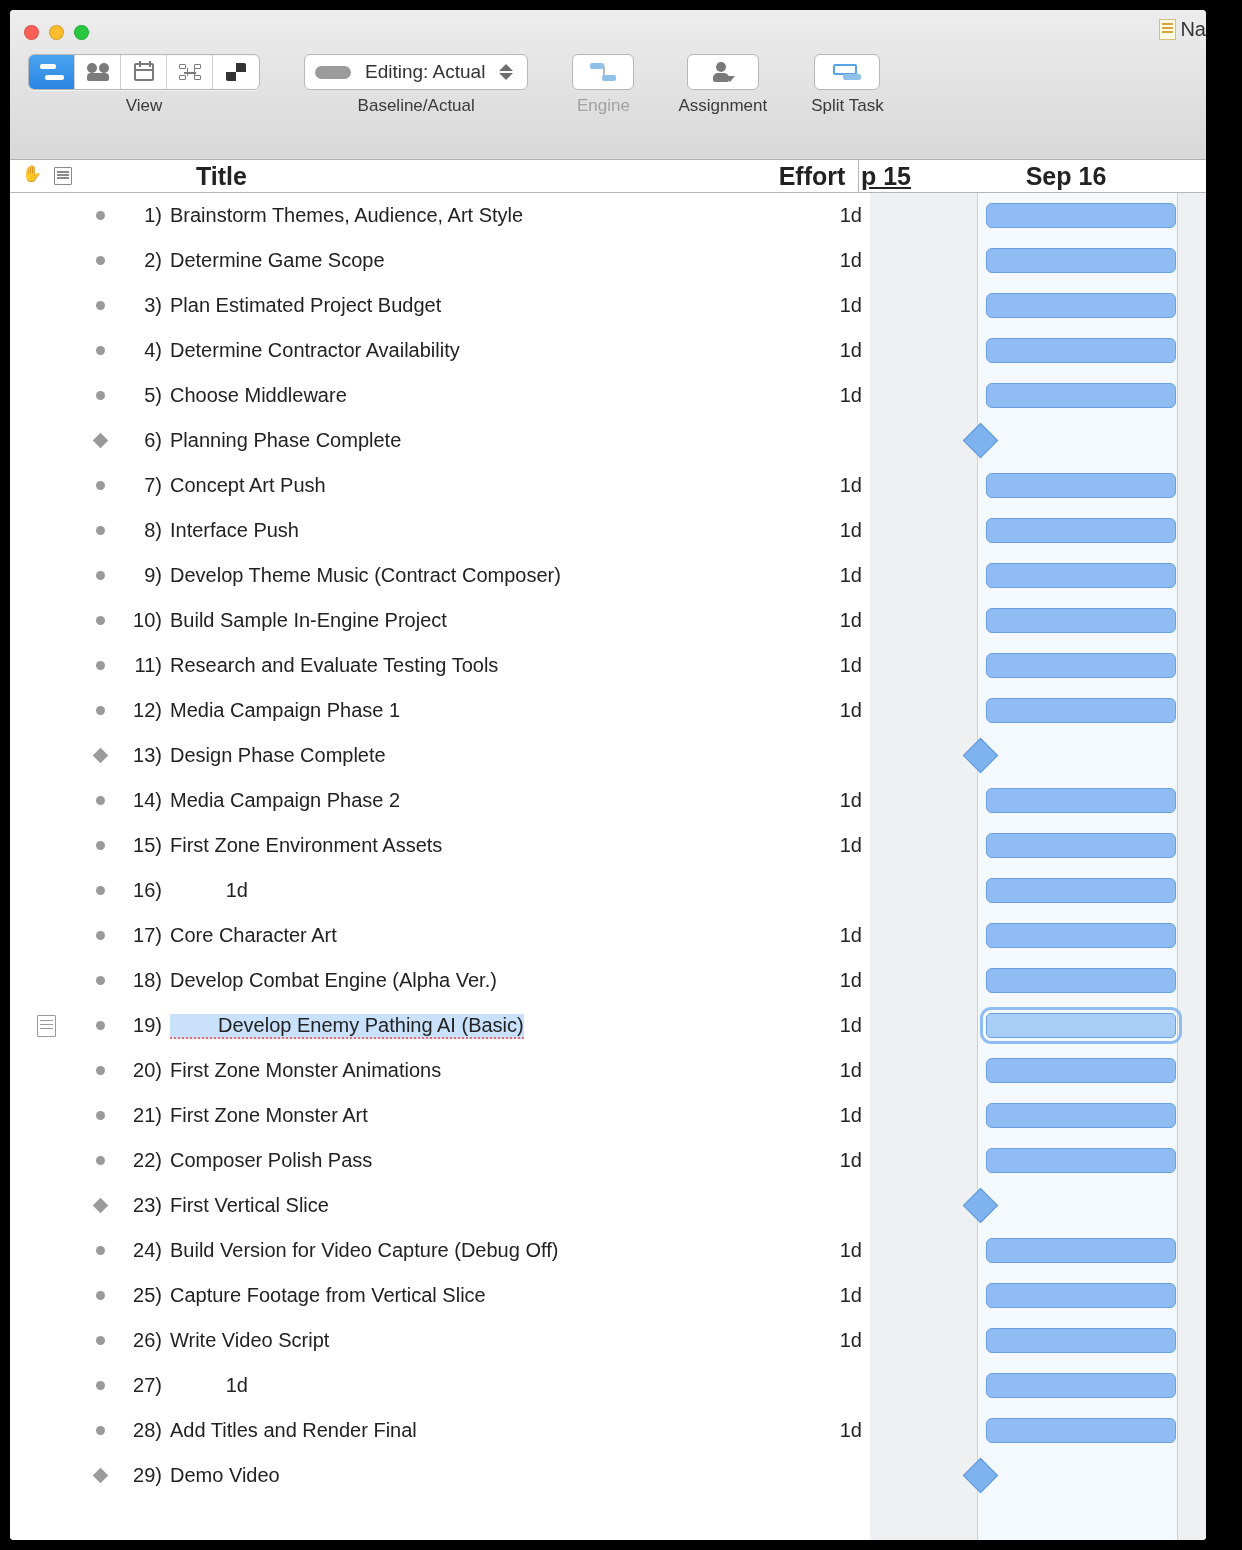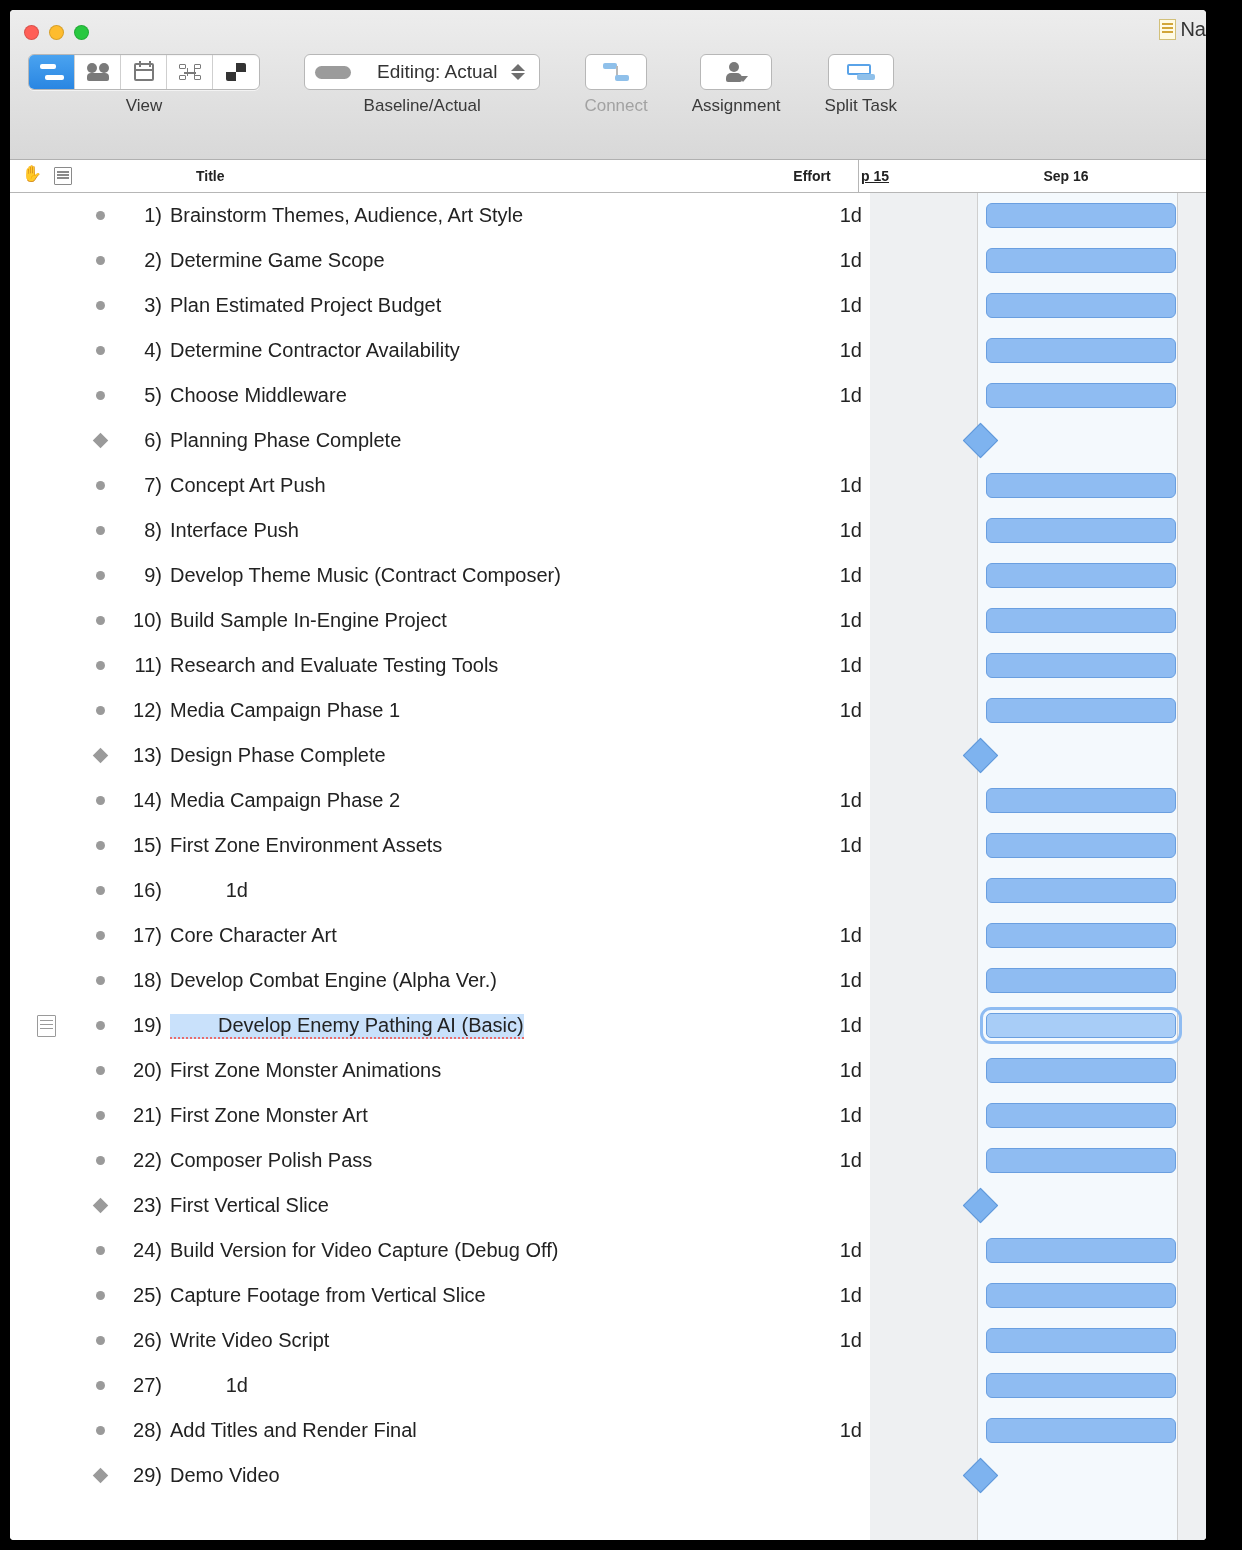--- a/index.html
+++ b/index.html
@@ -44,21 +44,21 @@
 .g-cal::after{content:"";position:absolute;top:-4px;left:3px;width:2px;height:6px;background:#7a7a7a; box-shadow: 10px 0 0 #7a7a7a;}
 .g-net { width:22px; height:16px; position:relative;}
 .g-net .r{position:absolute;width:7px;height:5px;border:1.5px solid #7a7a7a;border-radius:1px;}
 .g-net .r1{top:0;left:0}.g-net .r2{top:0;right:0}.g-net .r3{bottom:0;left:0}.g-net .r4{bottom:0;right:0}
 .g-net::before{content:"";position:absolute;top:4px;left:8px;width:6px;height:8px;border:1.5px solid #7a7a7a;border-top:none;border-bottom:none;}
 .g-net::after{content:"";position:absolute;top:8px;left:5px;right:5px;height:1.5px;background:#7a7a7a;}
 .g-style { width:20px; height:18px; background: conic-gradient(#333 0 25%, #fff 0 50%, #333 0 75%, #fff 0); border-radius:2px;}
 .label-under { font-size:17px; color:#3a3a3a; }
 .baseline-box { display:flex; align-items:center; background:#fff; border:1px solid #b7b7b7; border-radius:6px; height:36px; padding: 0 10px; gap:14px;}
 .pill { width:36px; height:13px; background:#9b9b9b; border-radius:7px;}
-.ba-text { font-size:19px; color:#333; flex:1; text-align:center;margin-left:12px;}
+.ba-text { font-size:19px; color:#333; flex:1; text-align:center;}
 .stepper { width:18px; display:flex; flex-direction:column; gap:2px;}
 .stepper .s { width:0;height:0;border-left:7px solid transparent;border-right:7px solid transparent;}
 .stepper .up { border-bottom:7px solid #6f6f6f;}
 .stepper .dn { border-top:7px solid #6f6f6f;}
 .btn-single { display:flex; align-items:center; justify-content:center; background:#fff; border:1px solid #b7b7b7; border-radius:6px; height:36px; width:62px;}
 .g-connect { width:26px; height:18px; position:relative;}
 .g-connect::before{content:"";position:absolute;top:0;left:0;width:14px;height:6px;background:#8fc0ea;border-radius:2px;}
 .g-connect::after {content:"";position:absolute;bottom:0;right:0;width:14px;height:6px;background:#8fc0ea;border-radius:2px;}
 .g-connect .l{position:absolute;top:3px;left:13px;width:2px;height:12px;background:#b9b9b9;}
 .g-assign { width:20px; height:20px; position:relative;}
@@ -67,21 +67,21 @@
 .g-assign .c{position:absolute;bottom:0;right:-2px;width:0;height:0;border-left:5px solid transparent;border-right:5px solid transparent;border-top:6px solid #7a7a7a;}
 .assign-btn { width:72px;}
 .g-split { width:28px; height:16px; position:relative;}
 .g-split::before{content:"";position:absolute;top:0;left:0;width:20px;height:7px;border:2px solid #5aa3e8;border-radius:2px;}
 .g-split::after{content:"";position:absolute;bottom:0;left:10px;width:18px;height:6px;background:#8fc0ea;border-radius:2px;}
 .split-btn { width:66px;}
 .connect-disabled .label-under { color:#a2a2a2; }
 
 .header-row {
   display:flex; height:33px; background:#fff; border-bottom:1.5px solid #b6b6b6;
-  font-size:14px; font-weight:600; color:#222;
+  font-size:25px; font-weight:600; color:#222;
 }
 .header-icons { width: 88px; display:flex; align-items:center; gap:12px; padding-left: 14px;}
 .header-icons .hi { width:18px; height:18px; }
 .hi-hand { position:relative;} .hi-hand::before{content:"✋";font-size:16px;color:#8a8a8a;position:absolute;top:-3px;left:-2px;}
 .hi-doc  { border:1.5px solid #8a8a8a; border-radius:1px; position:relative;}
 .hi-doc::before{content:"";position:absolute;top:3px;left:2px;right:2px;height:1.5px;background:#8a8a8a;box-shadow:0 3px 0 #8a8a8a, 0 6px 0 #8a8a8a;}
 .col-title { flex:1; padding-left: 98px; display:flex; align-items:center;}
 .col-effort { width:86px; display:flex; align-items:center; justify-content:center; padding-right:7px; border-right:1.5px solid #b6b6b6;}
 .col-date { display:flex; align-items:center; justify-content:center; position:relative;}
 .col-date.d1 { width:107px; justify-content:flex-start; padding-left:2px;text-decoration:underline;}
@@ -172,21 +172,21 @@
         </div>
         <div class="label-under">Baseline/Actual</div>
       </div>
 
       <div class="toolbar-group connect-disabled">
         <div class="btn-single">
           <span class="glyph g-connect">
               <span class="l"></span>
             </span>
         </div>
-        <div class="label-under">Connect</div>
+        <div class="label-under">Engine</div>
       </div>
 
       <div class="toolbar-group">
         <div class="btn-single assign-btn">
           <span class="glyph g-assign">
               <span class="c"></span>
             </span>
         </div>
         <div class="label-under">Assignment</div>
       </div>

